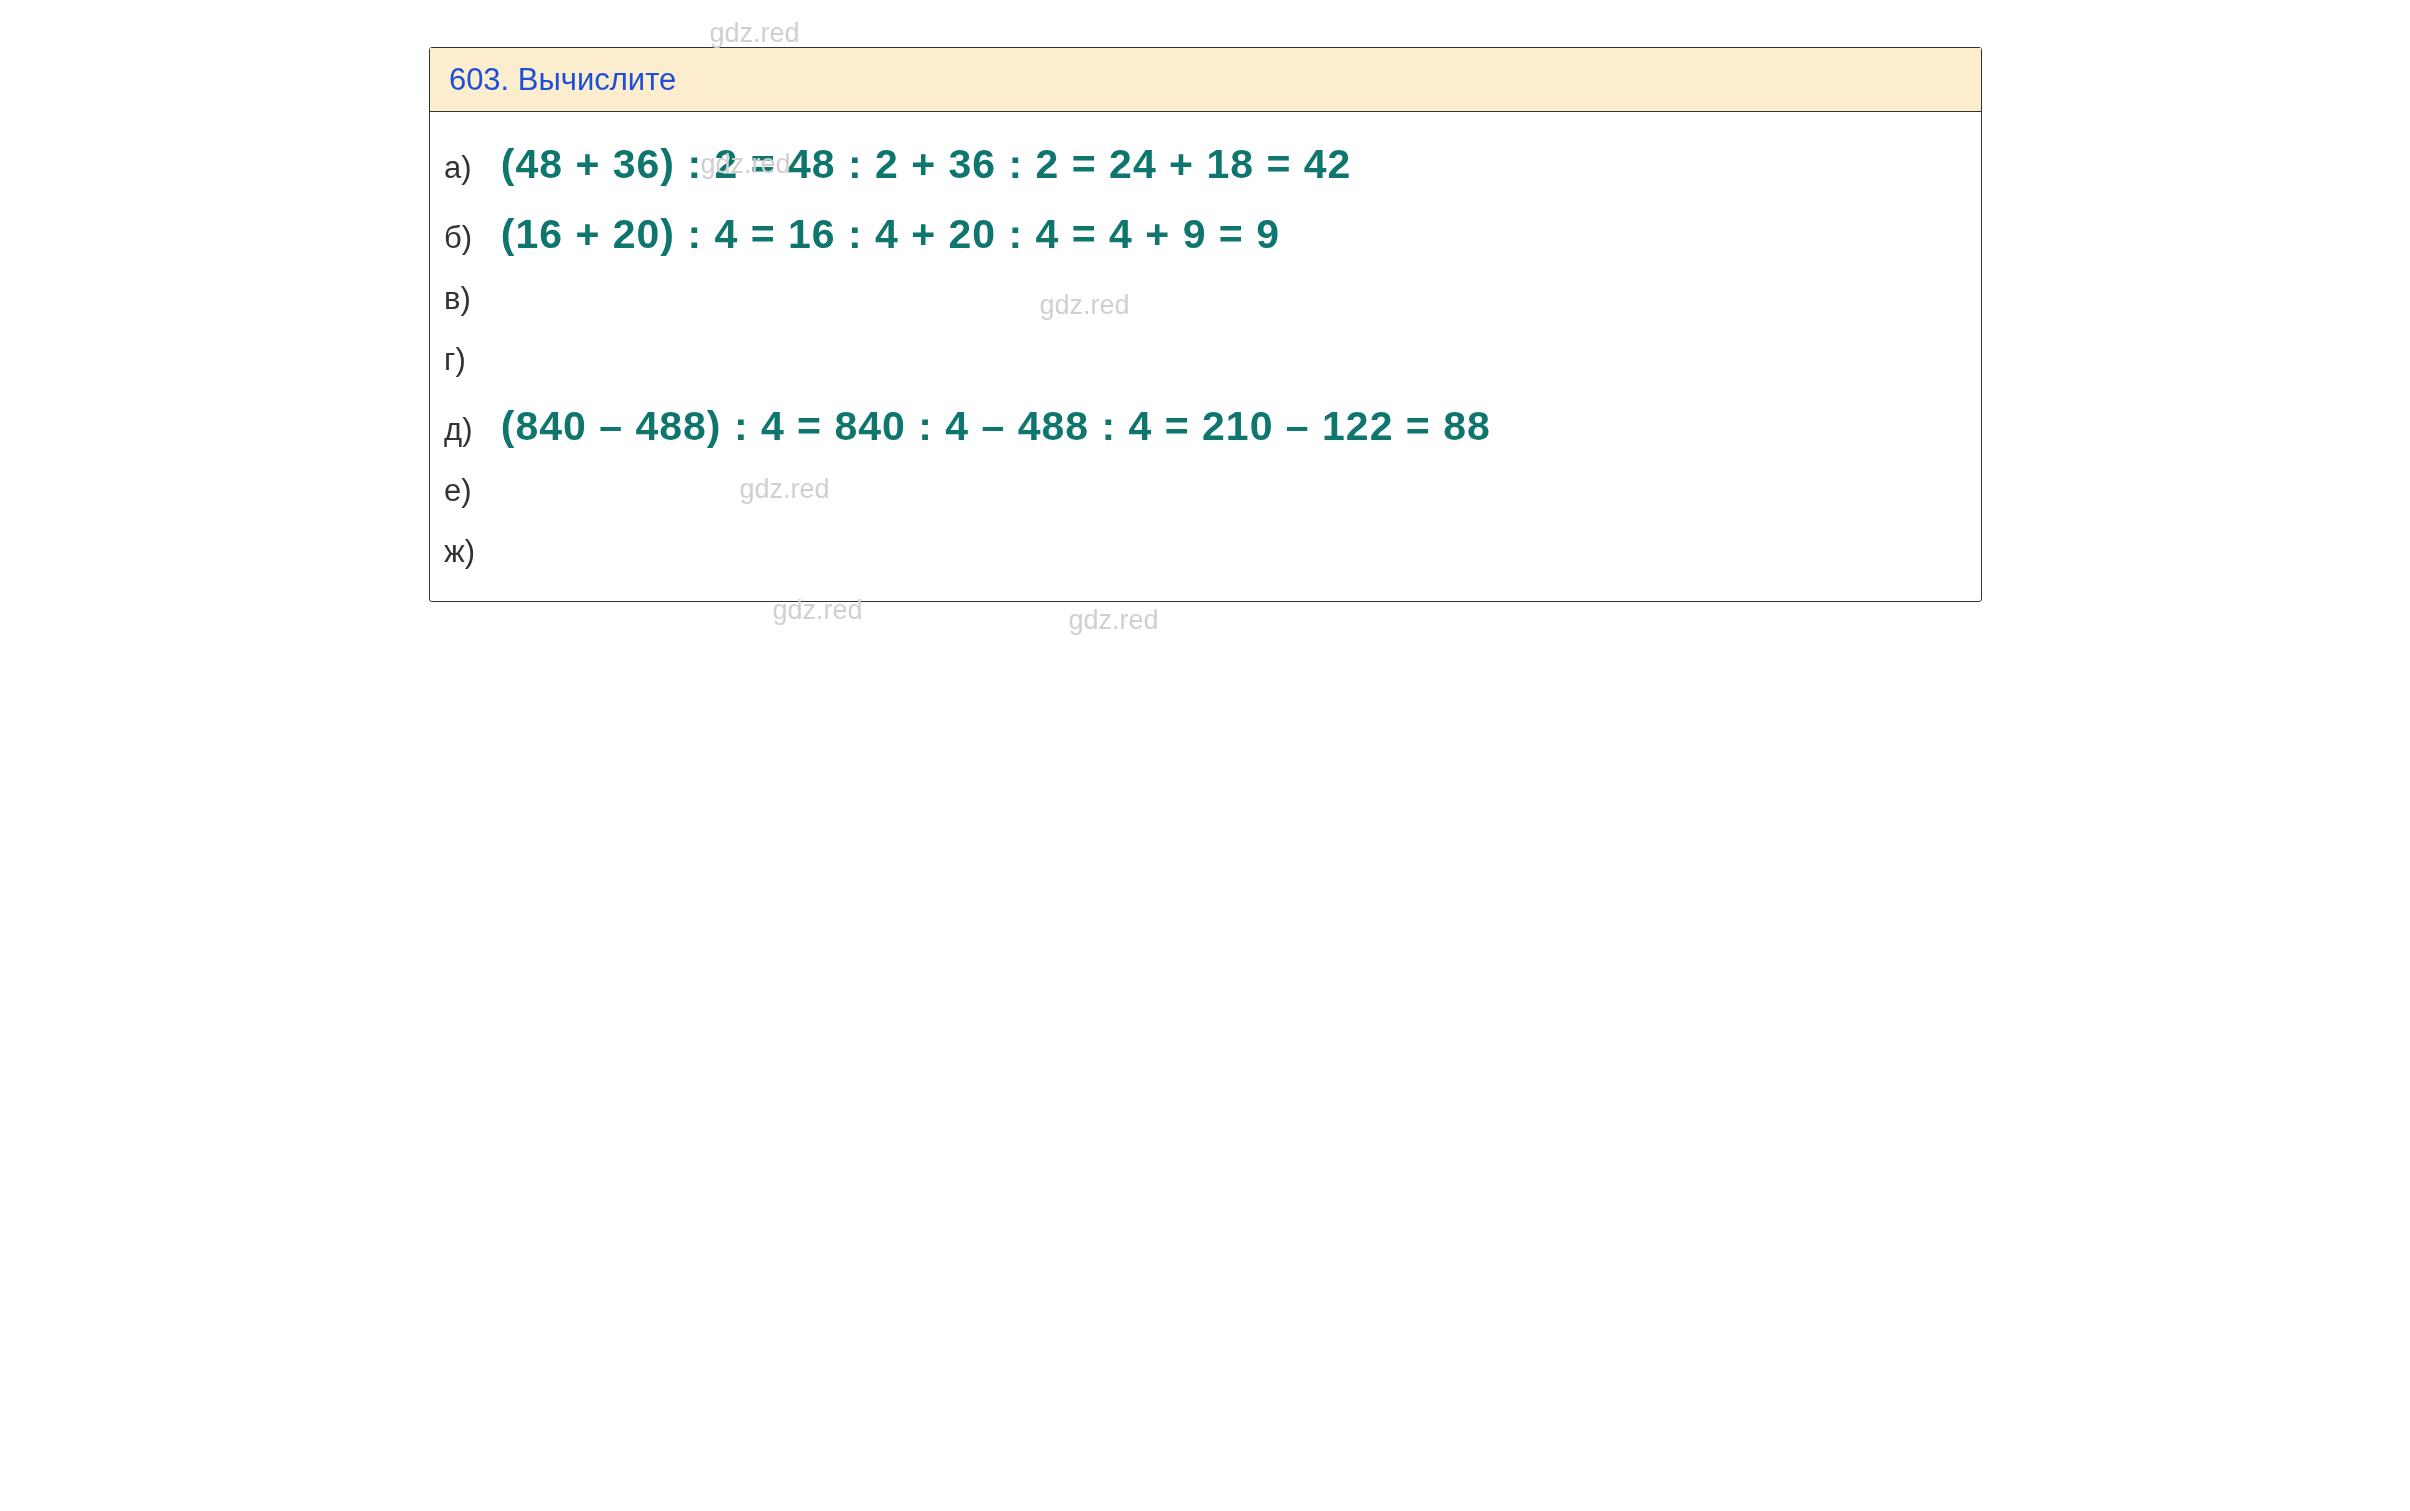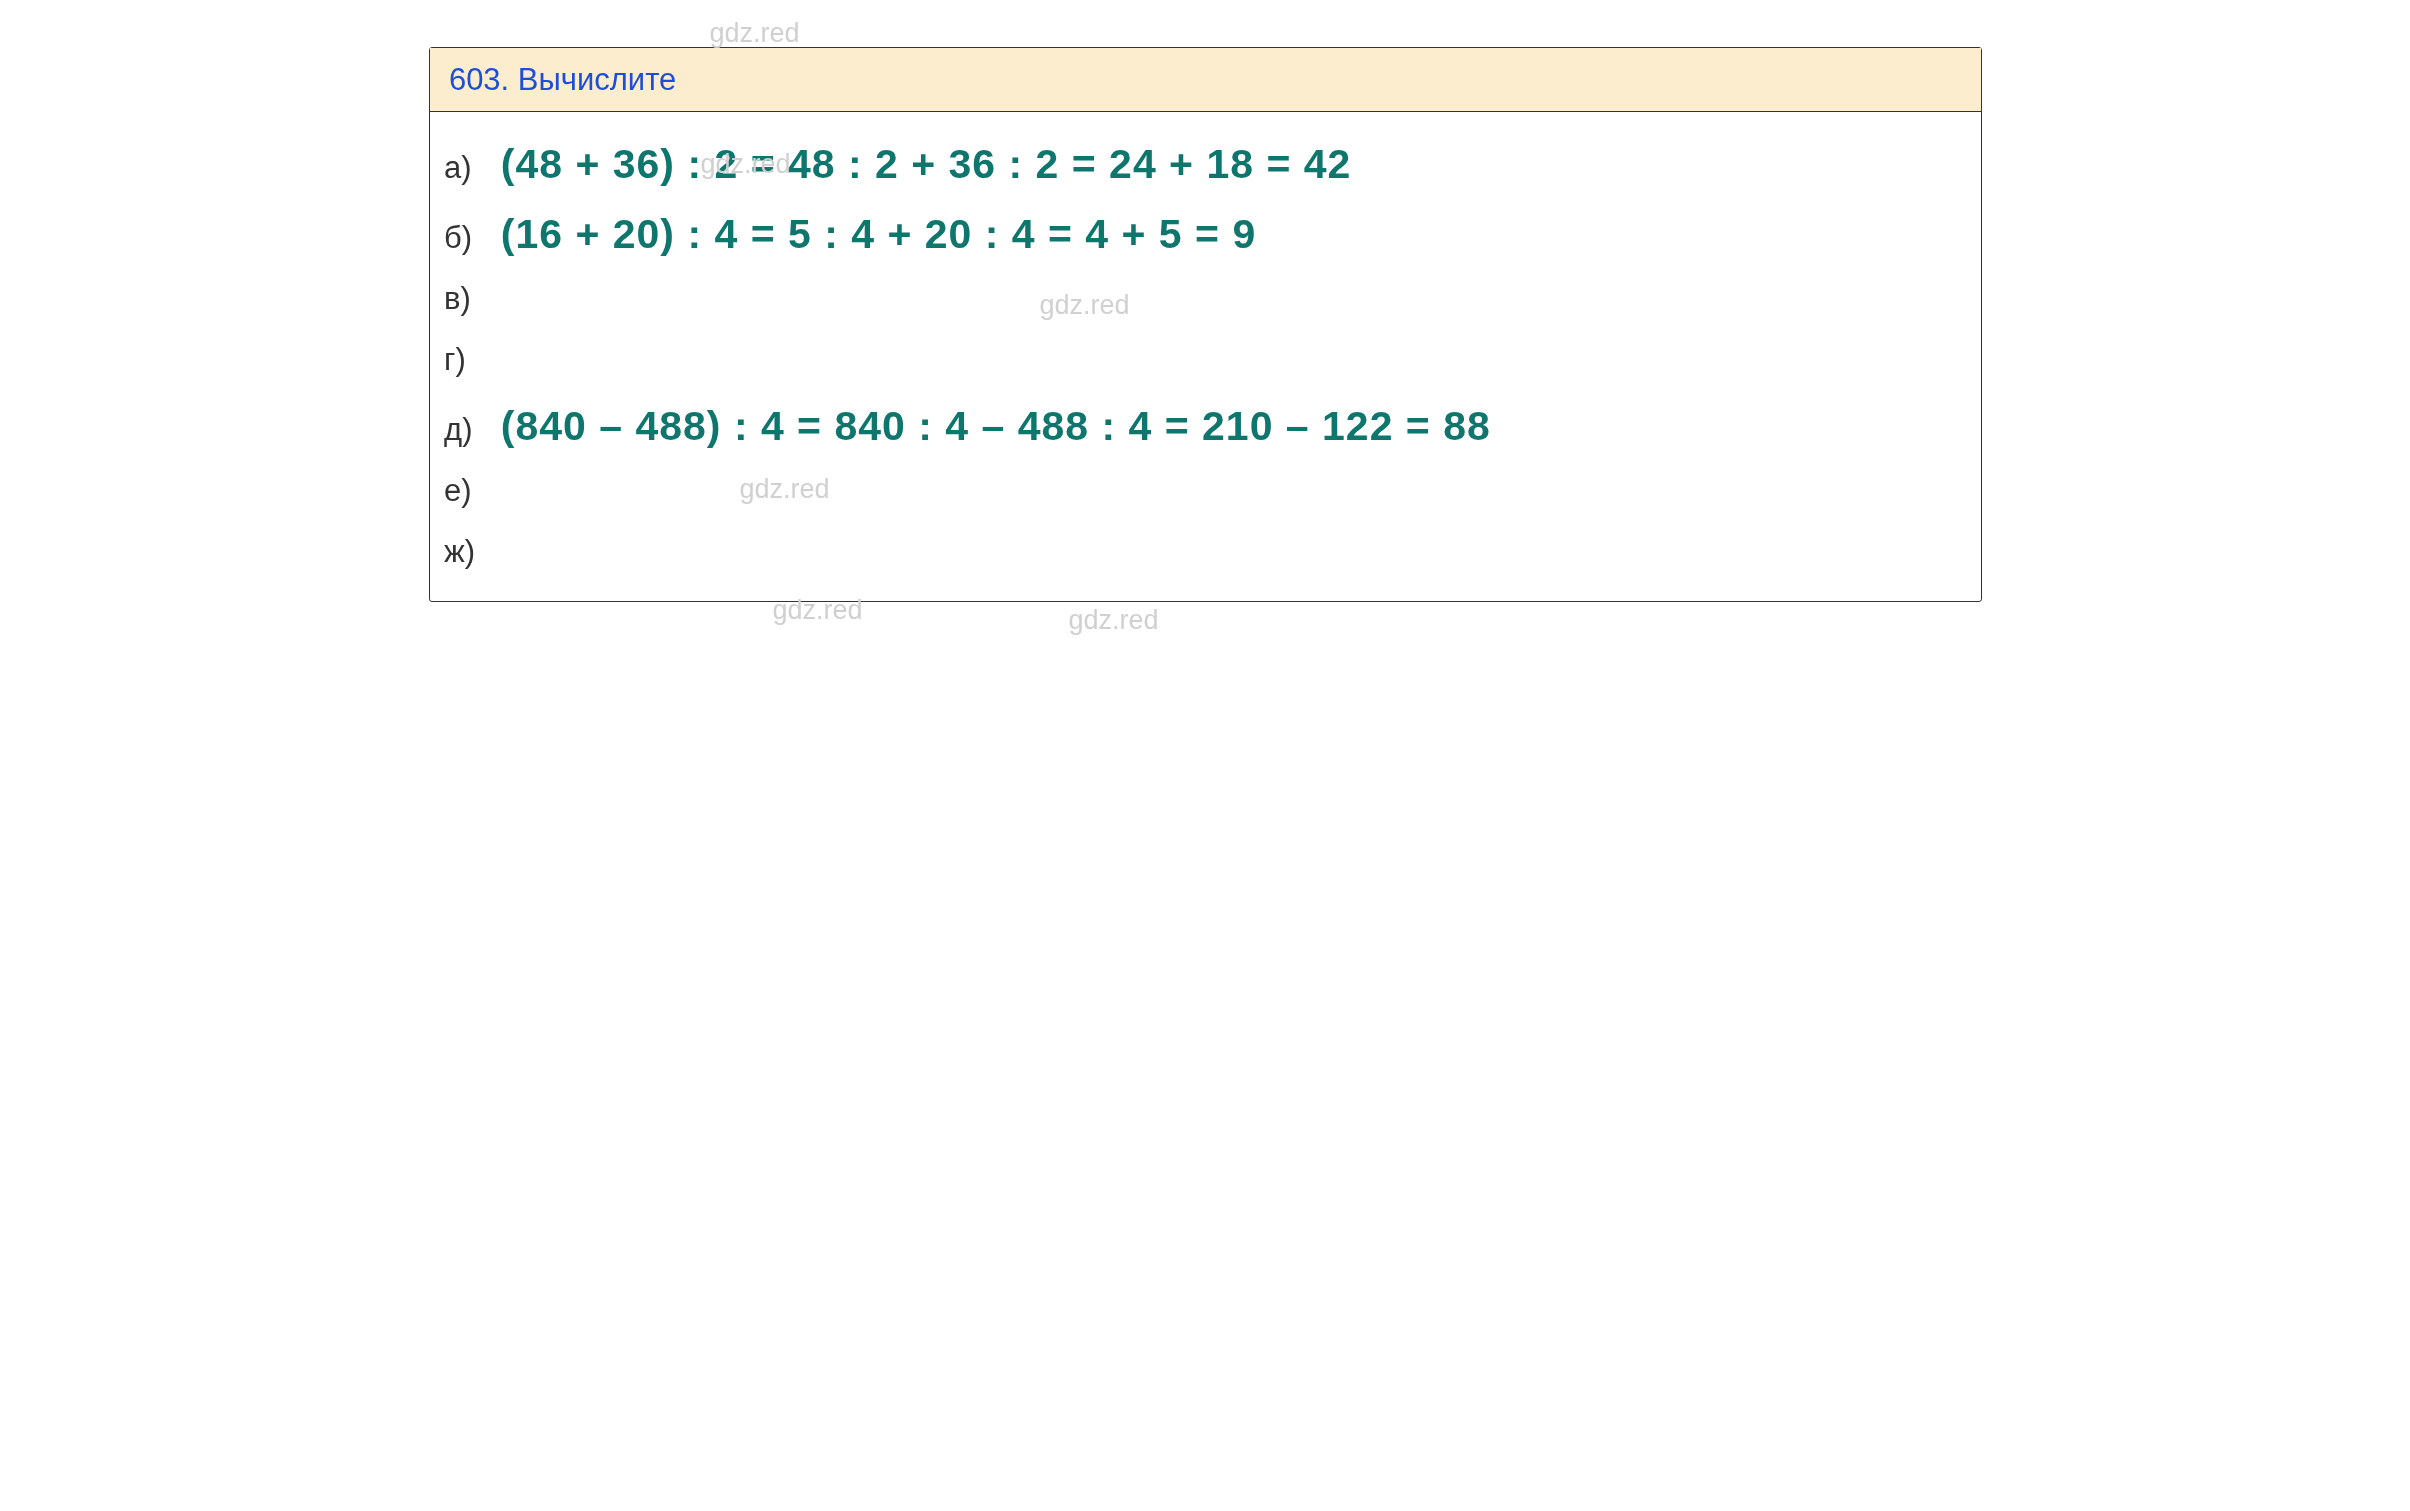--- a/index.html
+++ b/index.html
@@ -117,21 +117,21 @@
 
     <div class="content-area">
 
       <div class="equation-row">
         <span class="row-label">а)</span>
         <span class="equation-text">(48 + 36) : 2 = 48 : 2 + 36 : 2 = 24 + 18 = 42</span>
       </div>
 
       <div class="equation-row">
         <span class="row-label">б)</span>
-        <span class="equation-text">(16 + 20) : 4 = 5 : 4 + 20 : 4 = 4 + 5 = 9</span>
+        <span class="equation-text">(16 + 20) : 4 = 16 : 4 + 20 : 4 = 4 + 9 = 9</span>
       </div>
 
       <div class="equation-row">
         <span class="row-label">в)</span>
       </div>
 
       <div class="equation-row">
         <span class="row-label">г)</span>
       </div>
 

